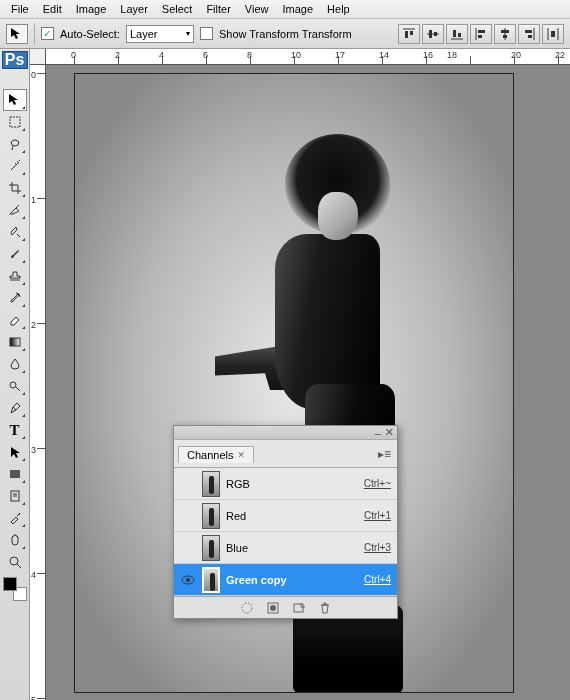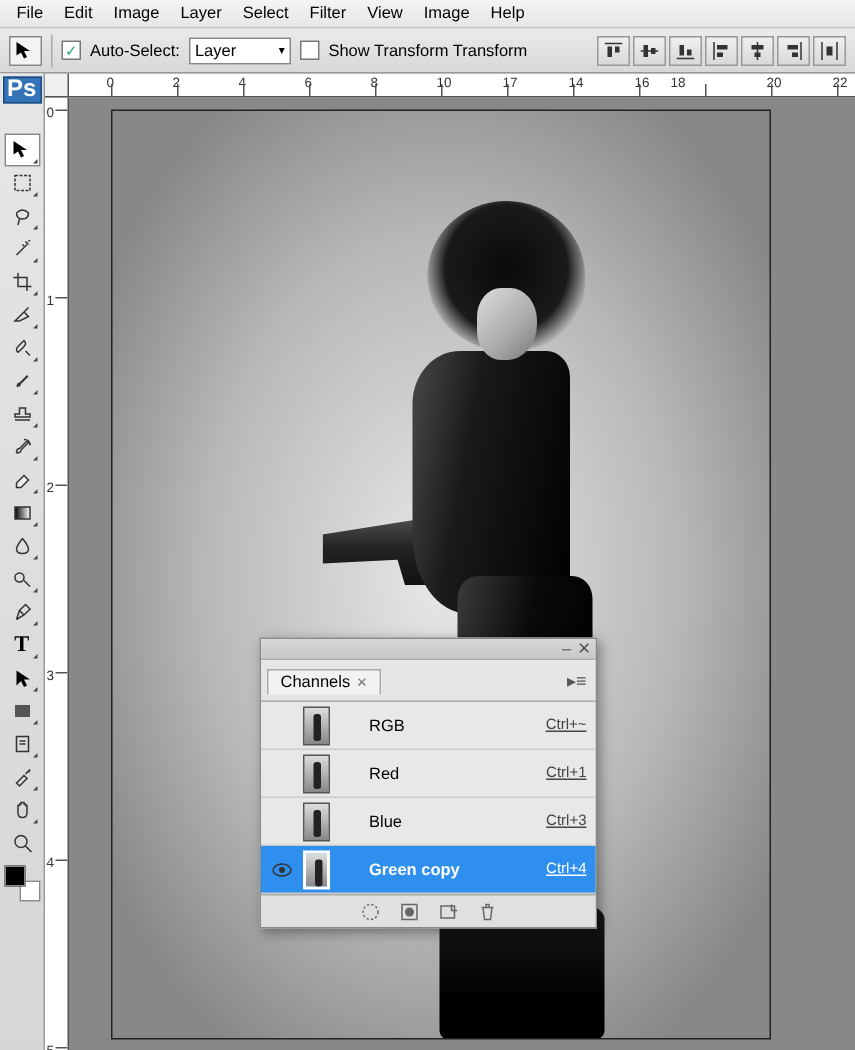--- a/index.html
+++ b/index.html
@@ -38,21 +38,21 @@
 .panel { position: absolute; left: 127px; top: 360px; width: 225px; background: #e4e4e4; border: 1px solid #888; box-shadow: 2px 2px 8px rgba(0,0,0,0.4); z-index: 20; }
 .panel-head { height: 14px; background: linear-gradient(#d8d8d8,#c8c8c8); display: flex; align-items: center; justify-content: flex-end; padding: 0 3px; gap: 4px; border-bottom: 1px solid #aaa; }
 .panel-tab { height: 28px; display: flex; align-items: center; border-bottom: 1px solid #aaa; background: #e6e6e6; }
 .tab-active { background: #f2f2f2; border: 1px solid #aaa; border-bottom: none; padding: 2px 8px; margin-left: 4px; display: flex; align-items: center; gap: 4px; position: relative; top: 1px; }
 .ch-row { height: 32px; display: flex; align-items: center; padding: 0 6px; gap: 6px; border-bottom: 1px solid #ccc; background: #e8e8e8; }
 .ch-row.sel-r { background: #2f8fef; color: #fff; }
 .ch-row.sel-r .ch-sc { color: #fff; }
 .eye-col { width: 16px; display: flex; justify-content: center; }
 .ch-thumb { width: 18px; height: 26px; background: linear-gradient(#ddd,#888); border: 1px solid #555; position: relative; }
 .ch-thumb::after { content: ""; position: absolute; left: 6px; top: 4px; width: 5px; height: 18px; background: #222; border-radius: 2px; }
-.ch-name { flex: 1; font-size: 11px; margin-left: 20px; }
+.ch-name { flex: 1; font-size: 11px; }
 .ch-sc { font-size: 10px; color: #444; text-decoration: underline; }
 .panel-foot { height: 22px; background: #e0e0e0; display: flex; align-items: center; justify-content: center; gap: 10px; border-top: 1px solid #aaa; }
 .foot-ico { width: 16px; height: 14px; display: flex; align-items: center; justify-content: center; color: #444; }
 .ruler-h .rn { position: absolute; font-size: 9px; color: #333; top: 1px; }
 .ruler-h .rt { position: absolute; width: 1px; height: 8px; background: #555; bottom: 0; }
 .ruler-v .rn { position: absolute; font-size: 9px; color: #333; left: 1px; writing-mode: horizontal-tb; }
 .ruler-v .rt { position: absolute; height: 1px; width: 8px; background: #555; right: 0; }
 svg { display: block; }
 </style>
 </head>

